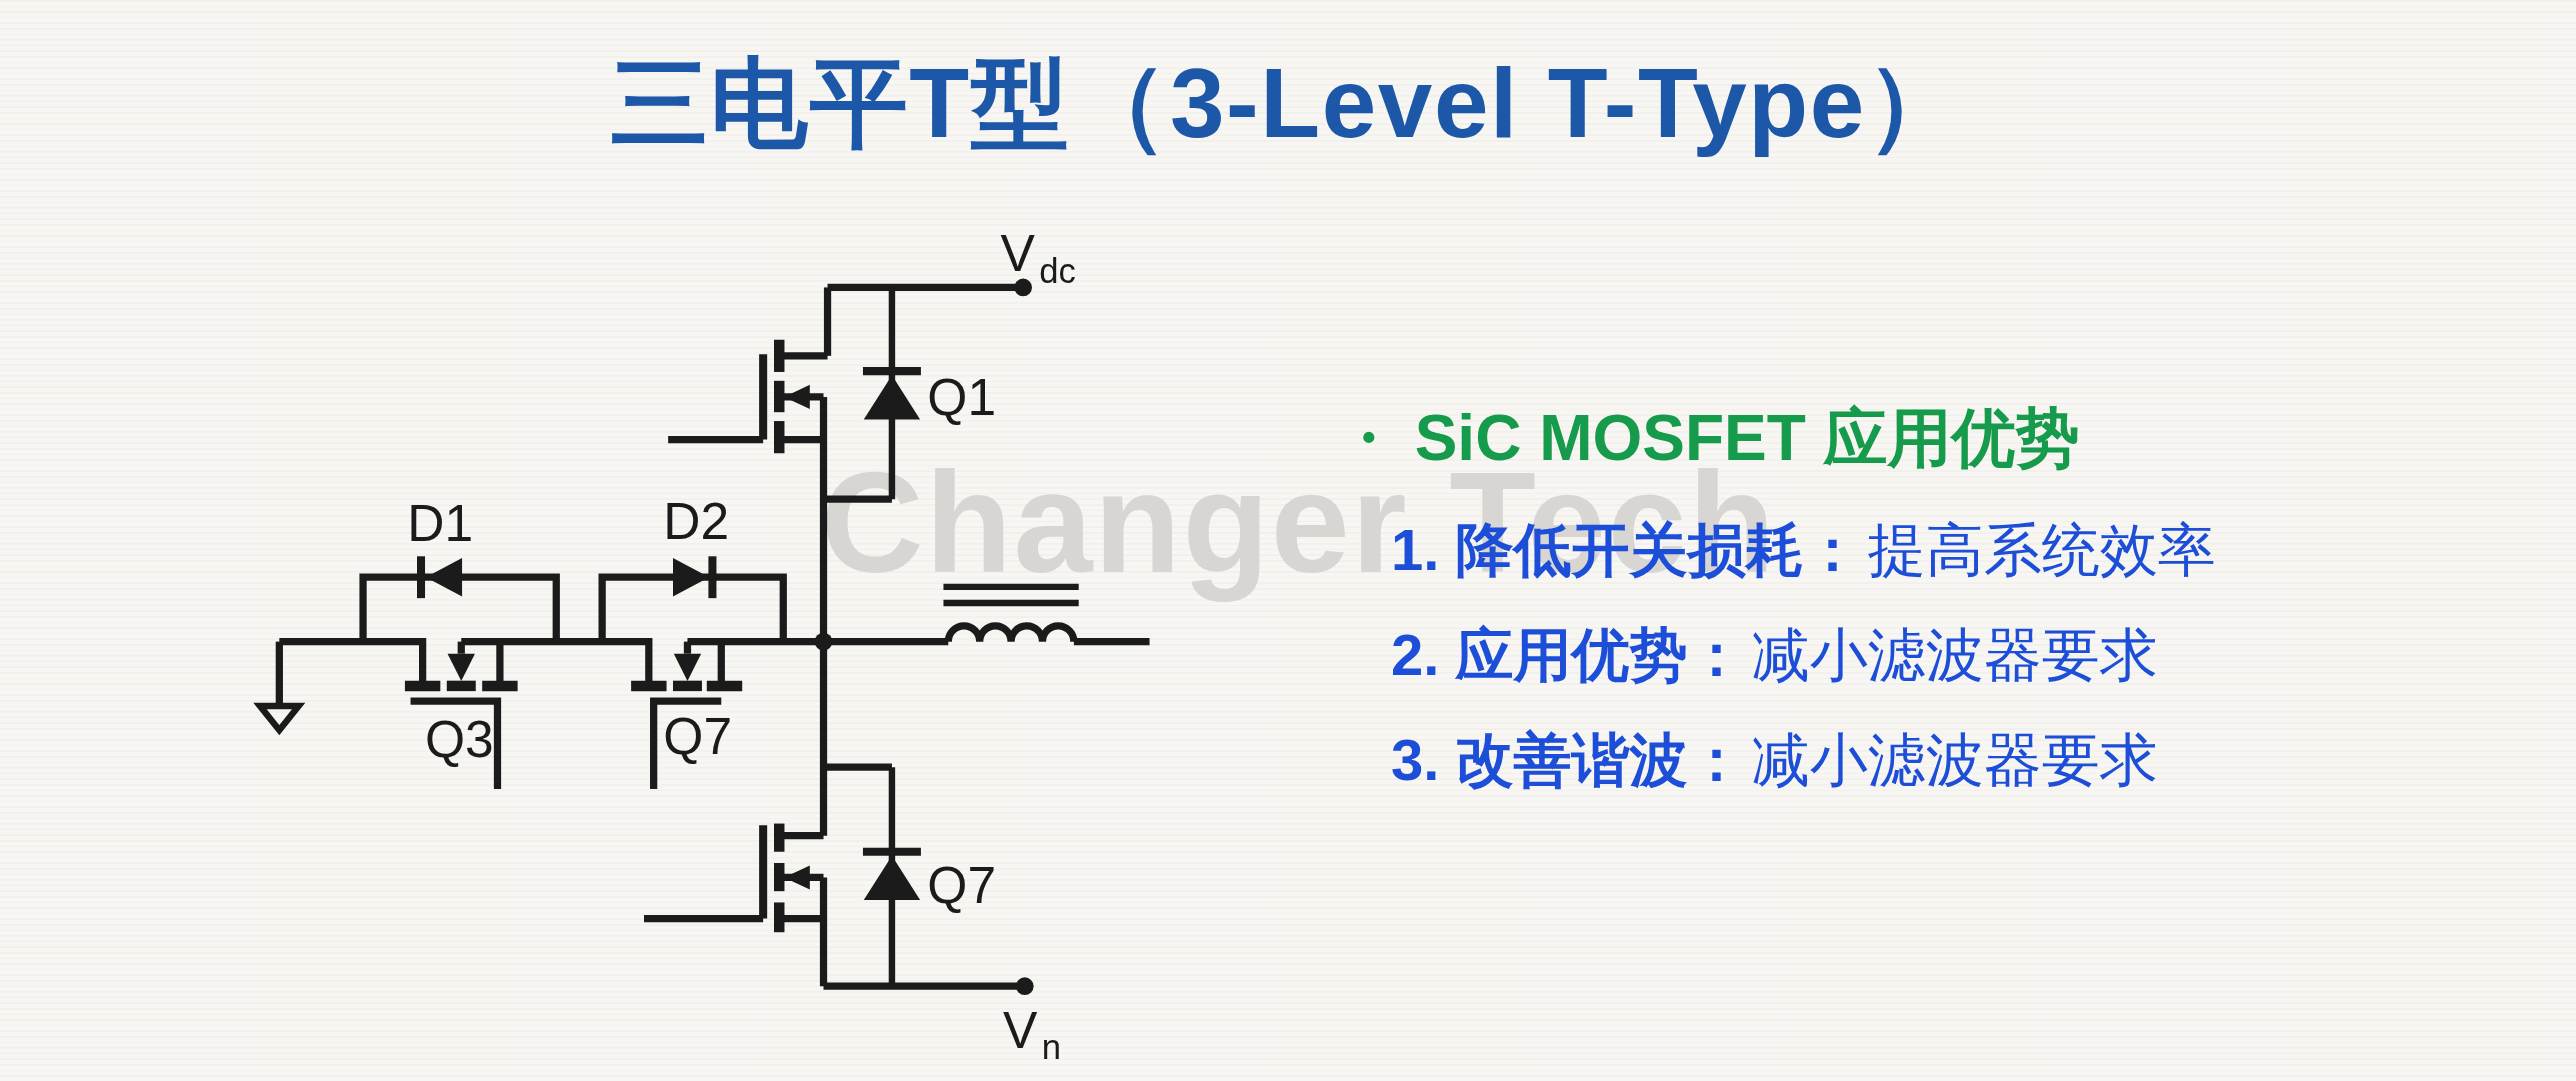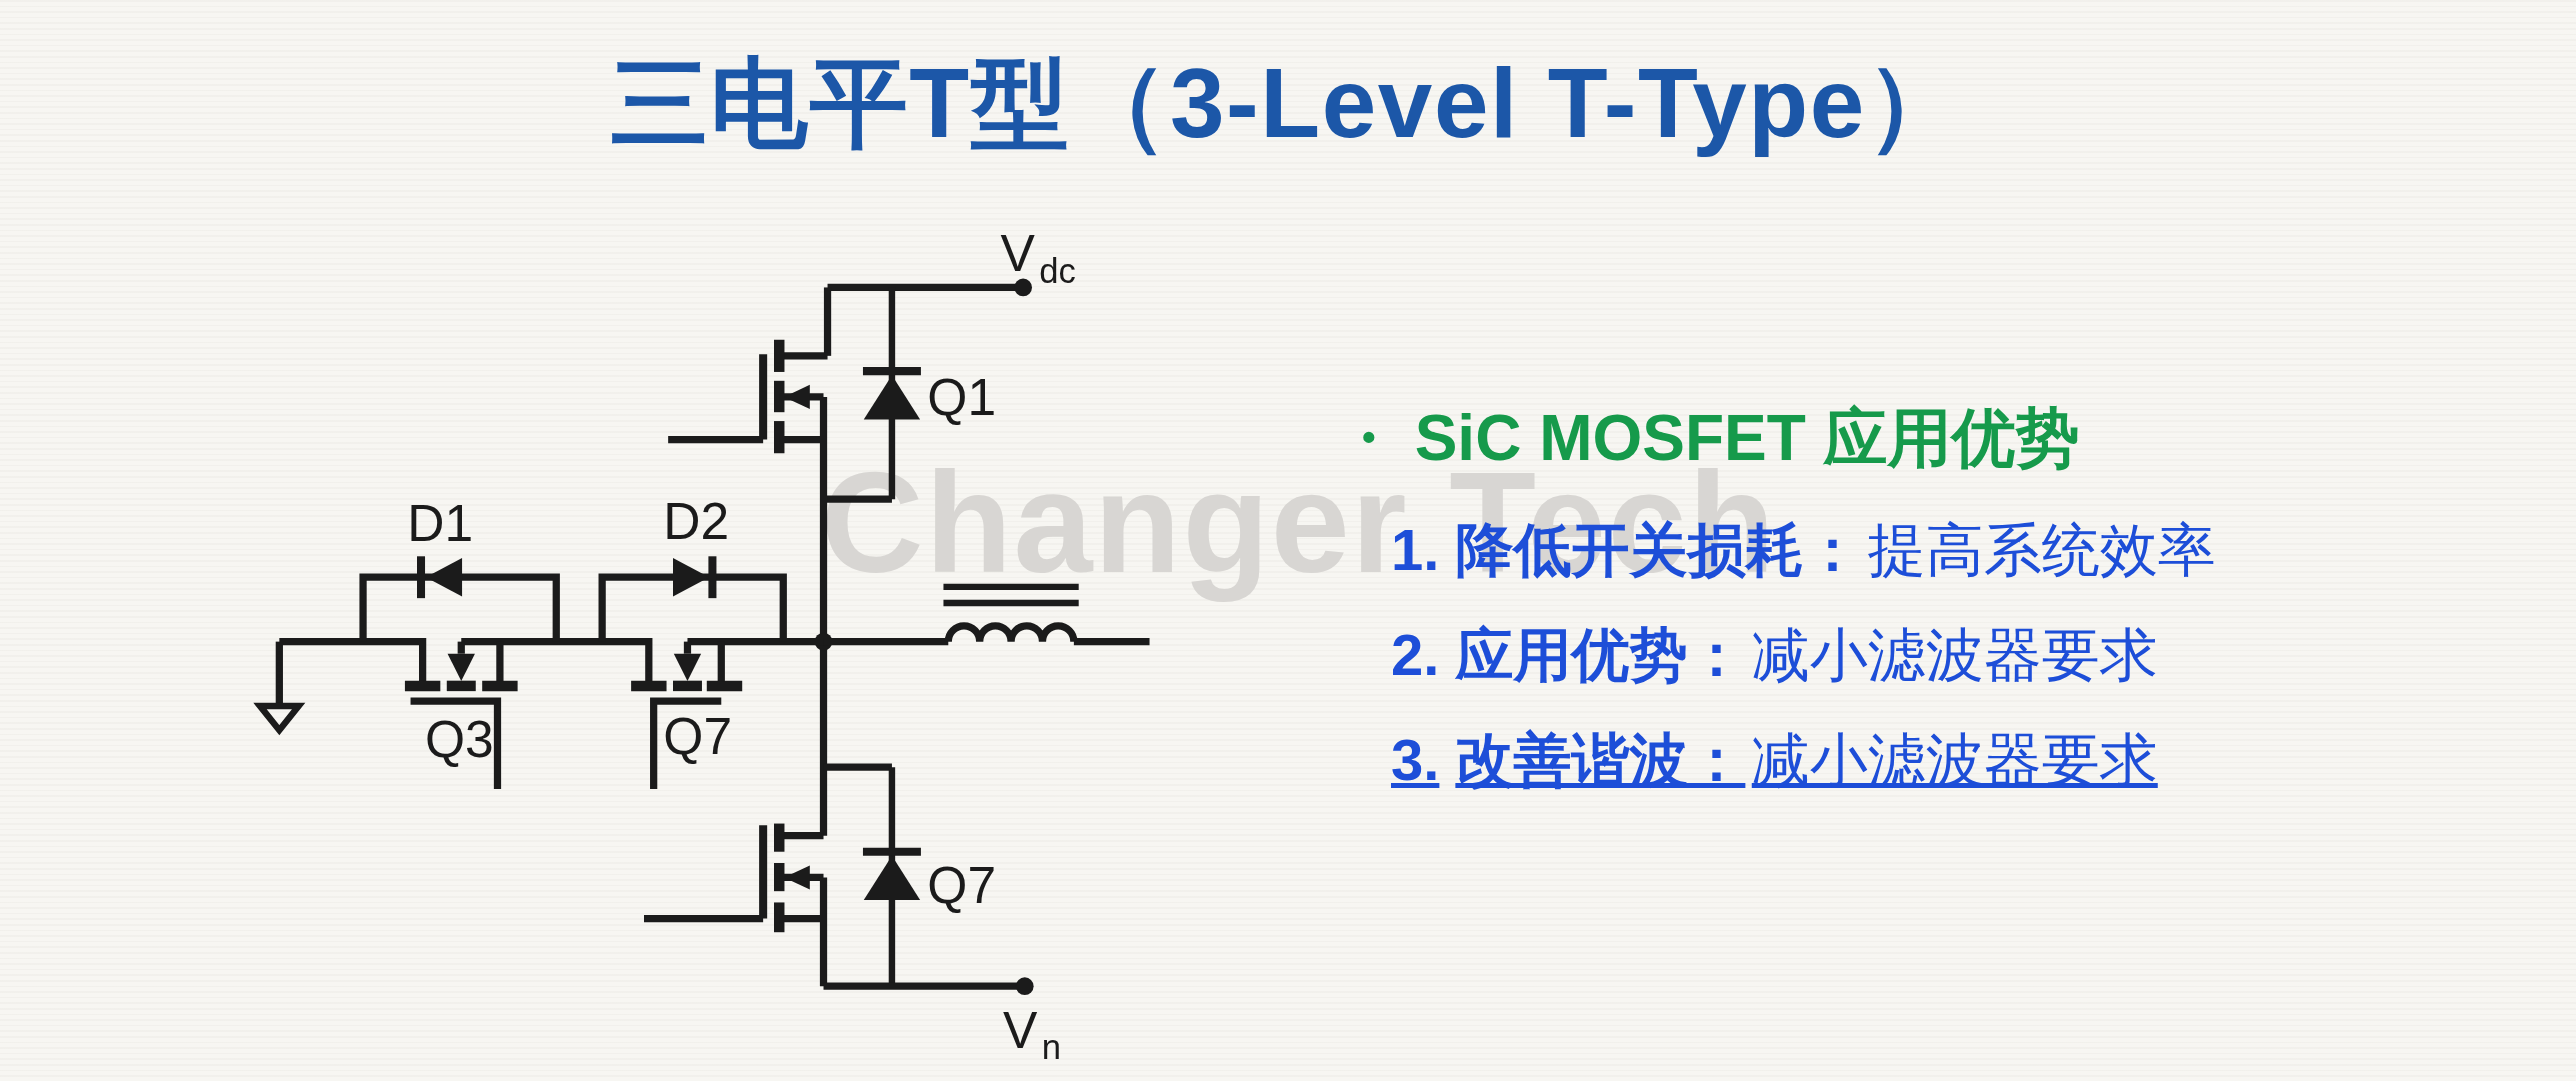--- a/index.html
+++ b/index.html
@@ -40,21 +40,21 @@
     font-size:64px;line-height:77px;font-weight:700;color:#169a4b;
   }
   .heading .bullet{display:inline-block;font-size:39px;vertical-align:9.7px;margin-right:39px;}
   .item{
     position:absolute;left:1391px;z-index:3;white-space:nowrap;
     font-size:58px;line-height:64px;color:#1d4ed8;
   }
   .item .num{font-weight:700;margin-right:16px;}
   .item .term{font-weight:700;}
   .item .desc{font-weight:400;margin-left:6.4px;}
-  .i1{top:518px;} .i2{top:623px;} .i3{top:728px;text-decoration:underline;}
+  .i1{top:518px;} .i2{top:623px;} .i3{top:728px;}
 </style>
 </head>
 <body>
 
 <div class="texture"></div>
 
 <div class="watermark">
   <div class="wm-en">Changer Tech</div>
 </div>
 

